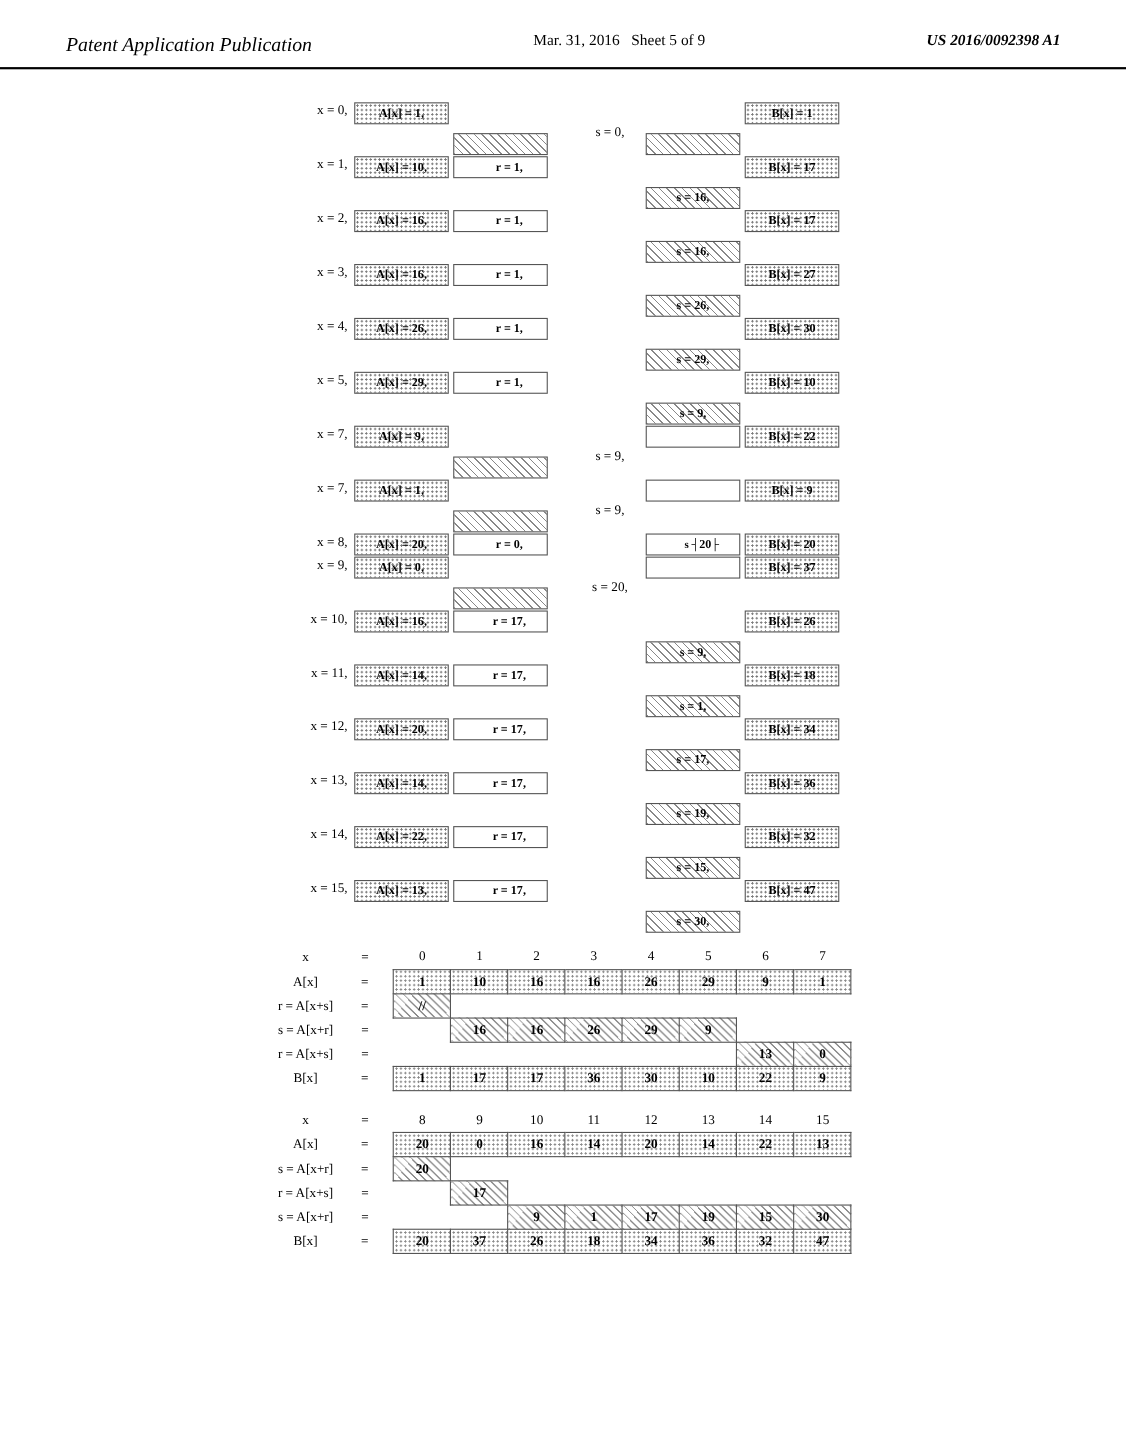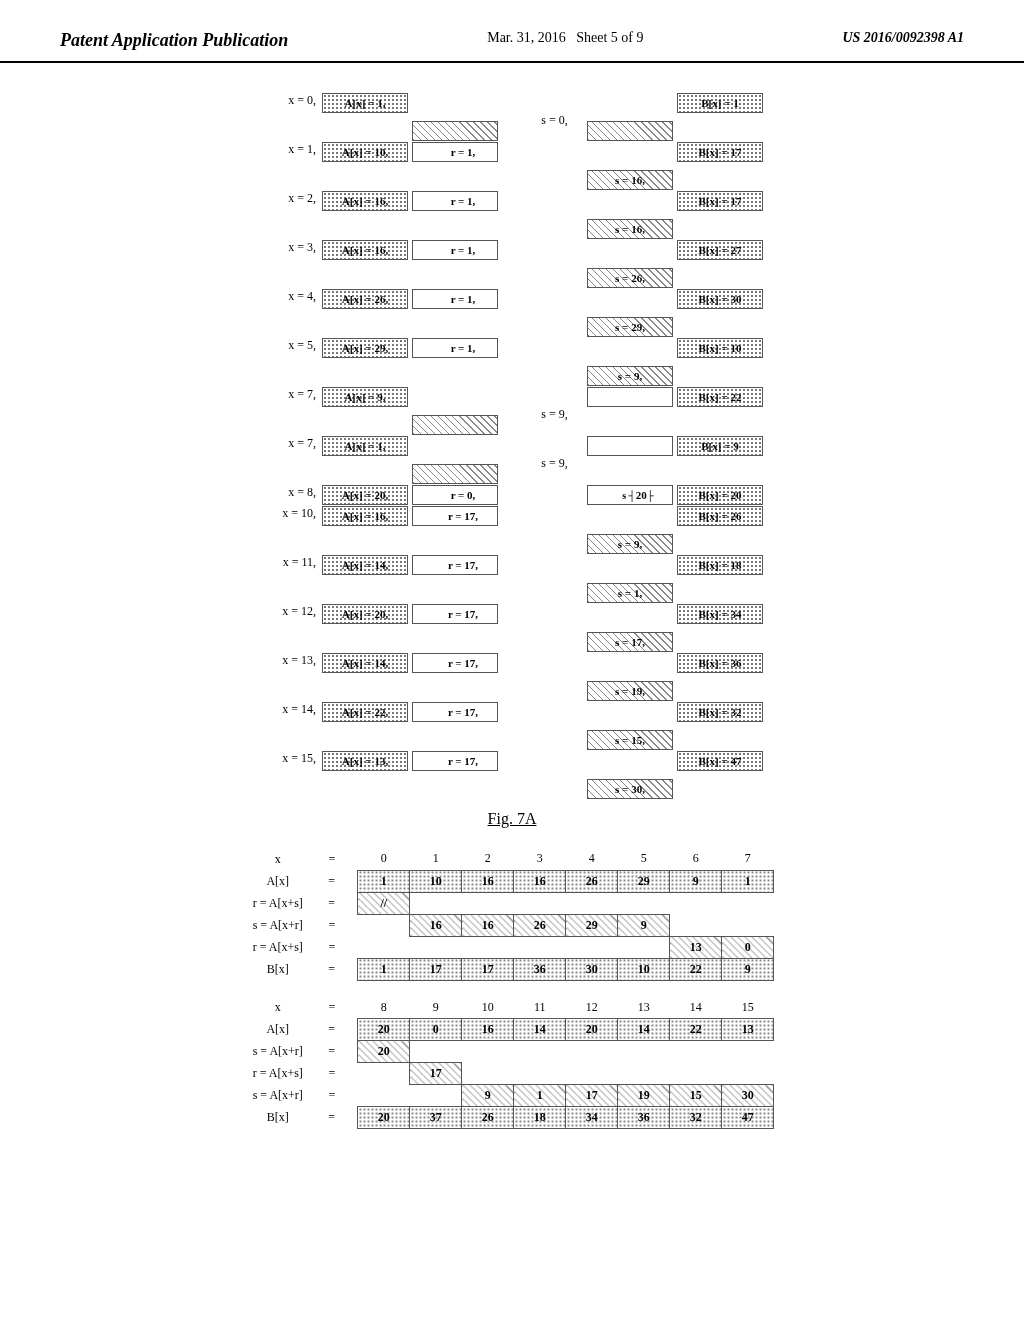--- a/index.html
+++ b/index.html
@@ -15,21 +15,21 @@
     
     .header {
       display: flex;
       justify-content: space-between;
       align-items: flex-start;
       padding: 30px 60px 10px 60px;
       border-bottom: 2px solid #000;
     }
     .header-left {
       font-size: 18px;
-      font-weight: bold;
+      font-weight: normal;
       font-style: italic;
     }
     .header-center {
       font-size: 14px;
       text-align: right;
     }
     .header-right {
       font-size: 14px;
       font-weight: bold;
       font-style: italic;
@@ -330,20 +330,37 @@
                 <span style="font-size:10px;">s ┤</span>
                 <span style="font-weight:bold;font-size:11px;">20</span>
                 <span style="font-size:10px;">├</span>
               </div>
             </div>
             <div class="col6">
               <div class="box box-dp">B[x] = 20</div>
             </div>
           </div>
           <div class="fig7a-row">
+            <div class="col1">x = 9,</div>
+            <div class="col2">
+              <div class="box box-dp">A[x] = 0,</div>
+            </div>
+            <div class="col3">
+              <div class="box box-ht"></div>
+            </div>
+            <div class="spacer-col"></div>
+            <div class="col4">s = 20,</div>
+            <div class="col5">
+              <div class="box box-wh"></div>
+            </div>
+            <div class="col6">
+              <div class="box box-dp">B[x] = 37</div>
+            </div>
+          </div>
+          <div class="fig7a-row">
             <div class="col1">x = 10,</div>
             <div class="col2">
               <div class="box box-dp">A[x] = 16,</div>
             </div>
             <div class="col3">
               <div class="box box-wh">r = 17,</div>
             </div>
             <div class="spacer-col"></div>
             <div class="col4"></div>
             <div class="col5">
@@ -435,21 +452,20 @@
               <div class="box box-ht">s = 30,</div>
             </div>
             <div class="col6">
               <div class="box box-dp">B[x] = 47</div>
             </div>
           </div>
         </div>
     </div>
   </div>
 
-  <div class="fig-caption">Fig. 7A</div>
 
   <div class="fig7b-section">
     <div style="display:flex;justify-content:center;">
       <div>
         <table class="table-7b" id="table7b-1">
             <thead>
               <tr>
                 <td class="td-label td-header" style="font-weight: normal;">x</td>
                 <td class="td-eq td-header" style="font-weight: normal;">=</td>
                 <td class="td-header" style="font-weight: normal;">0</td>

